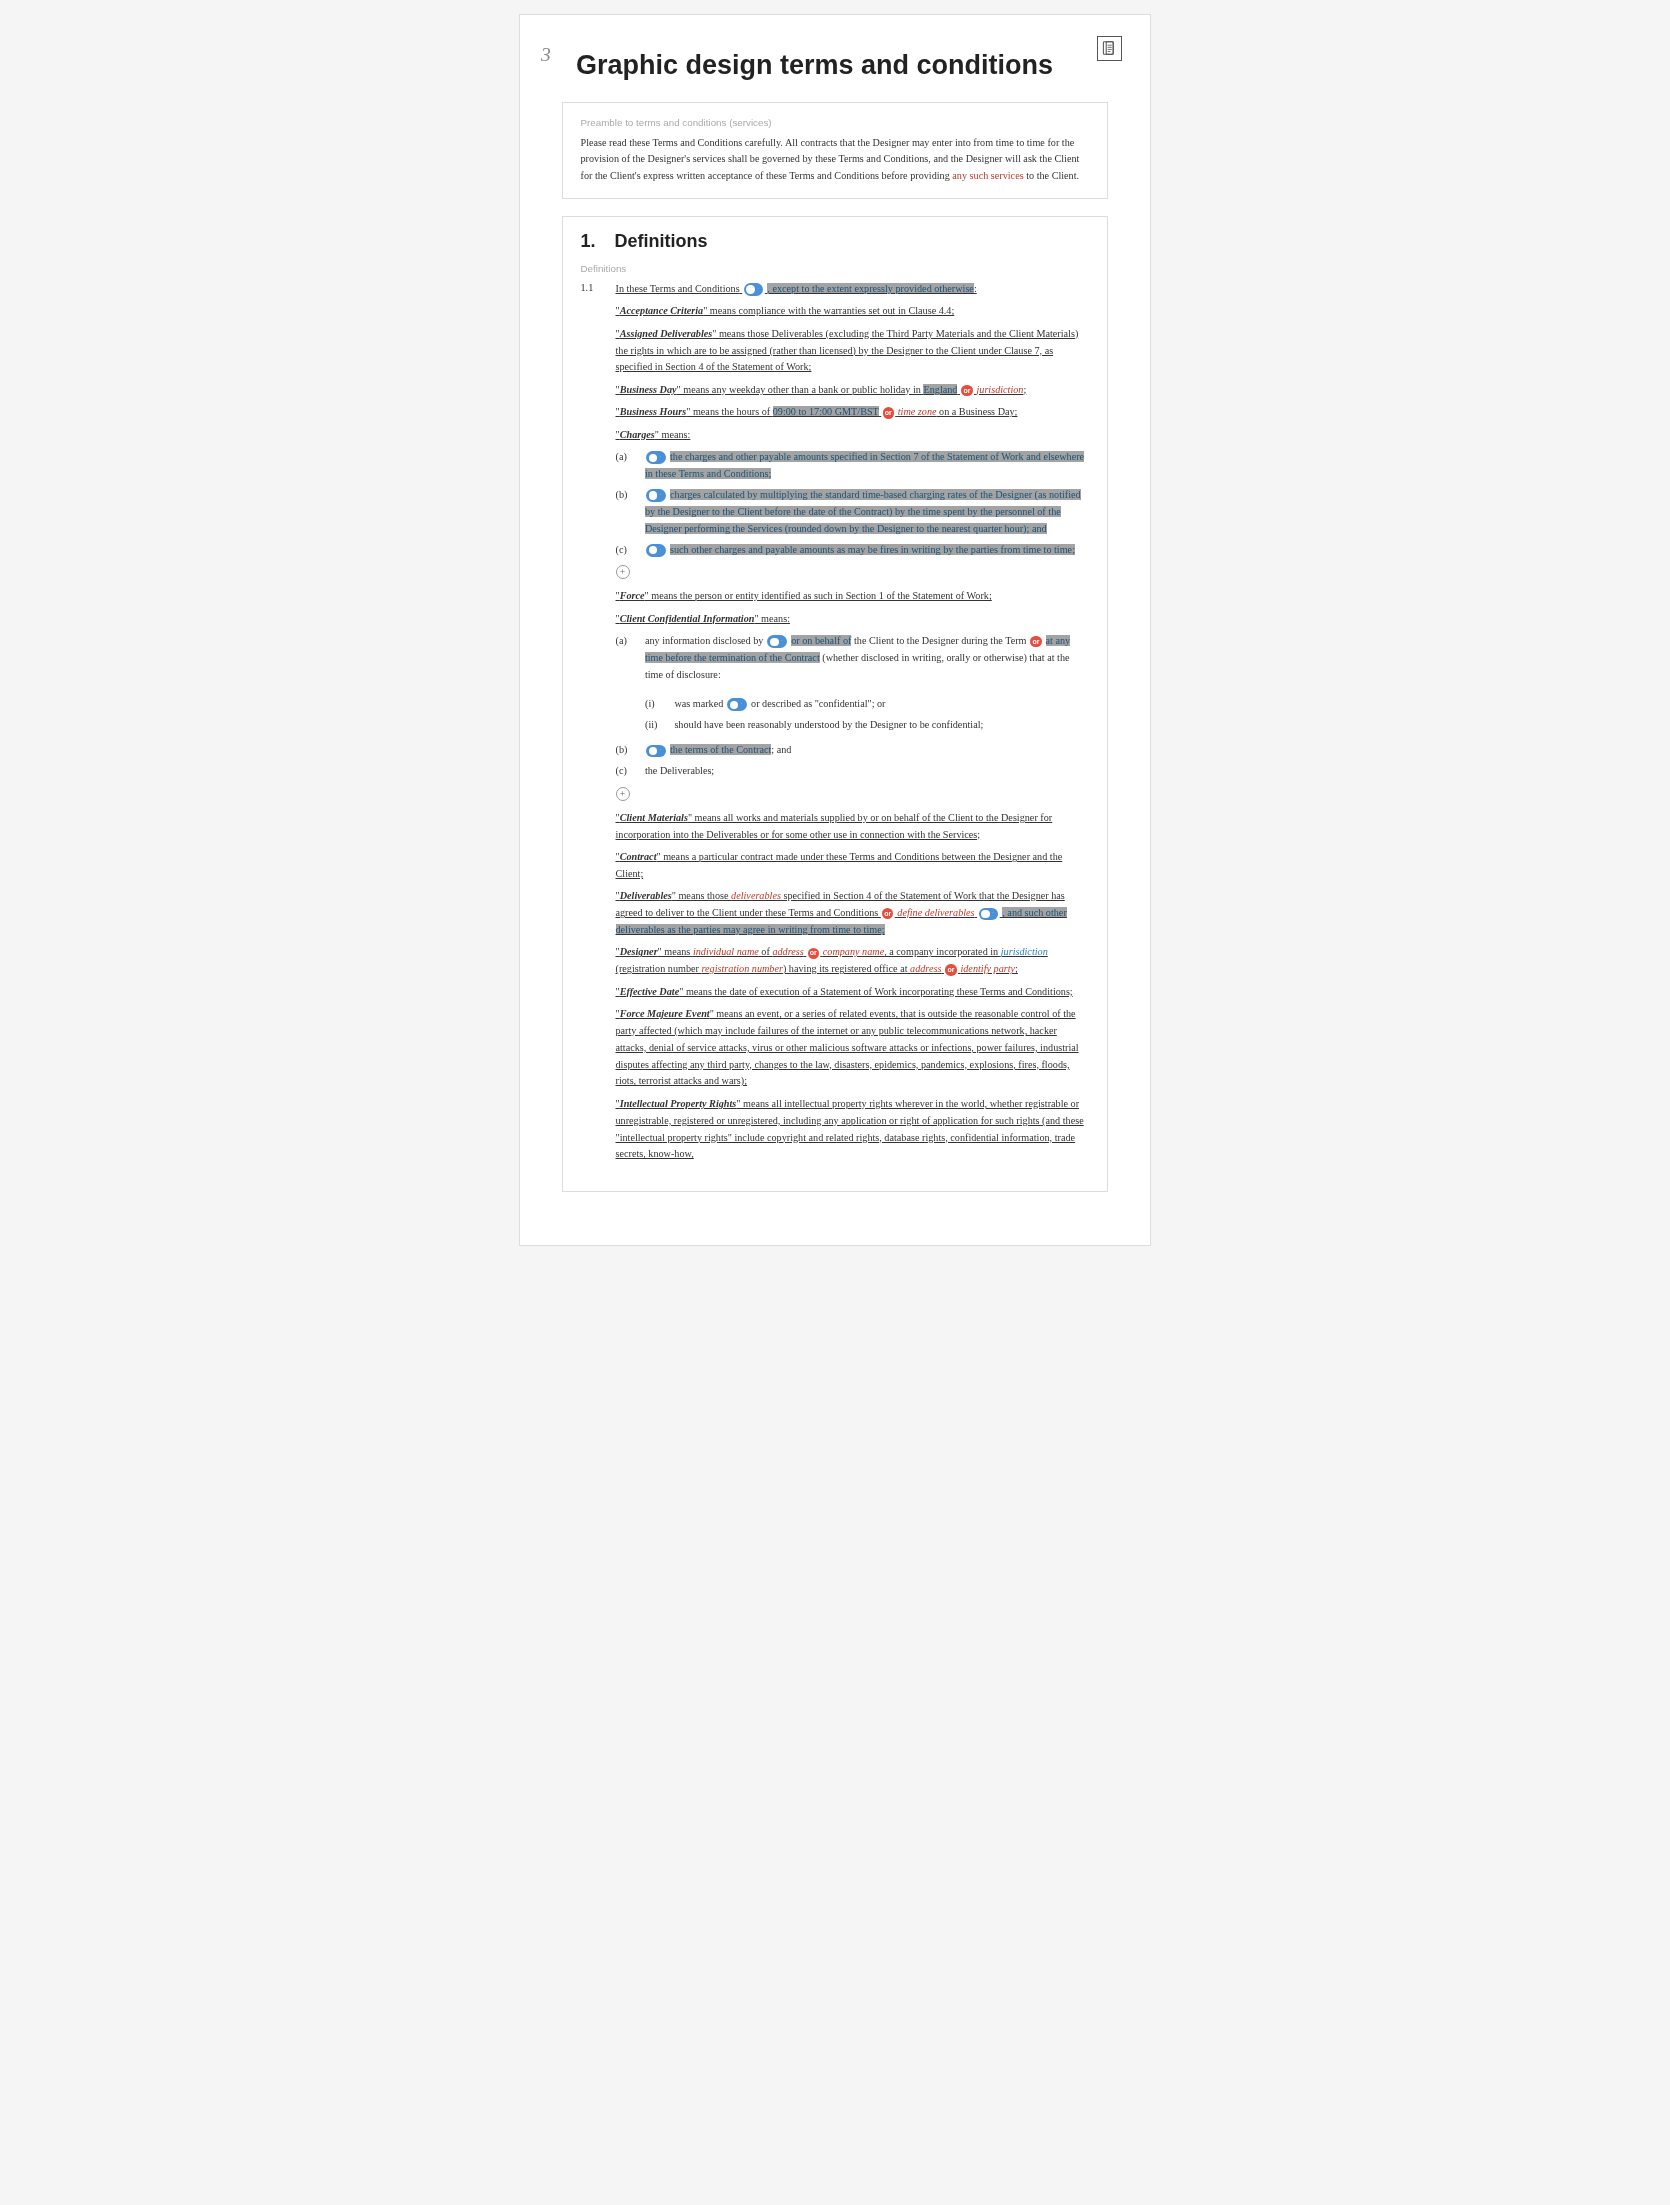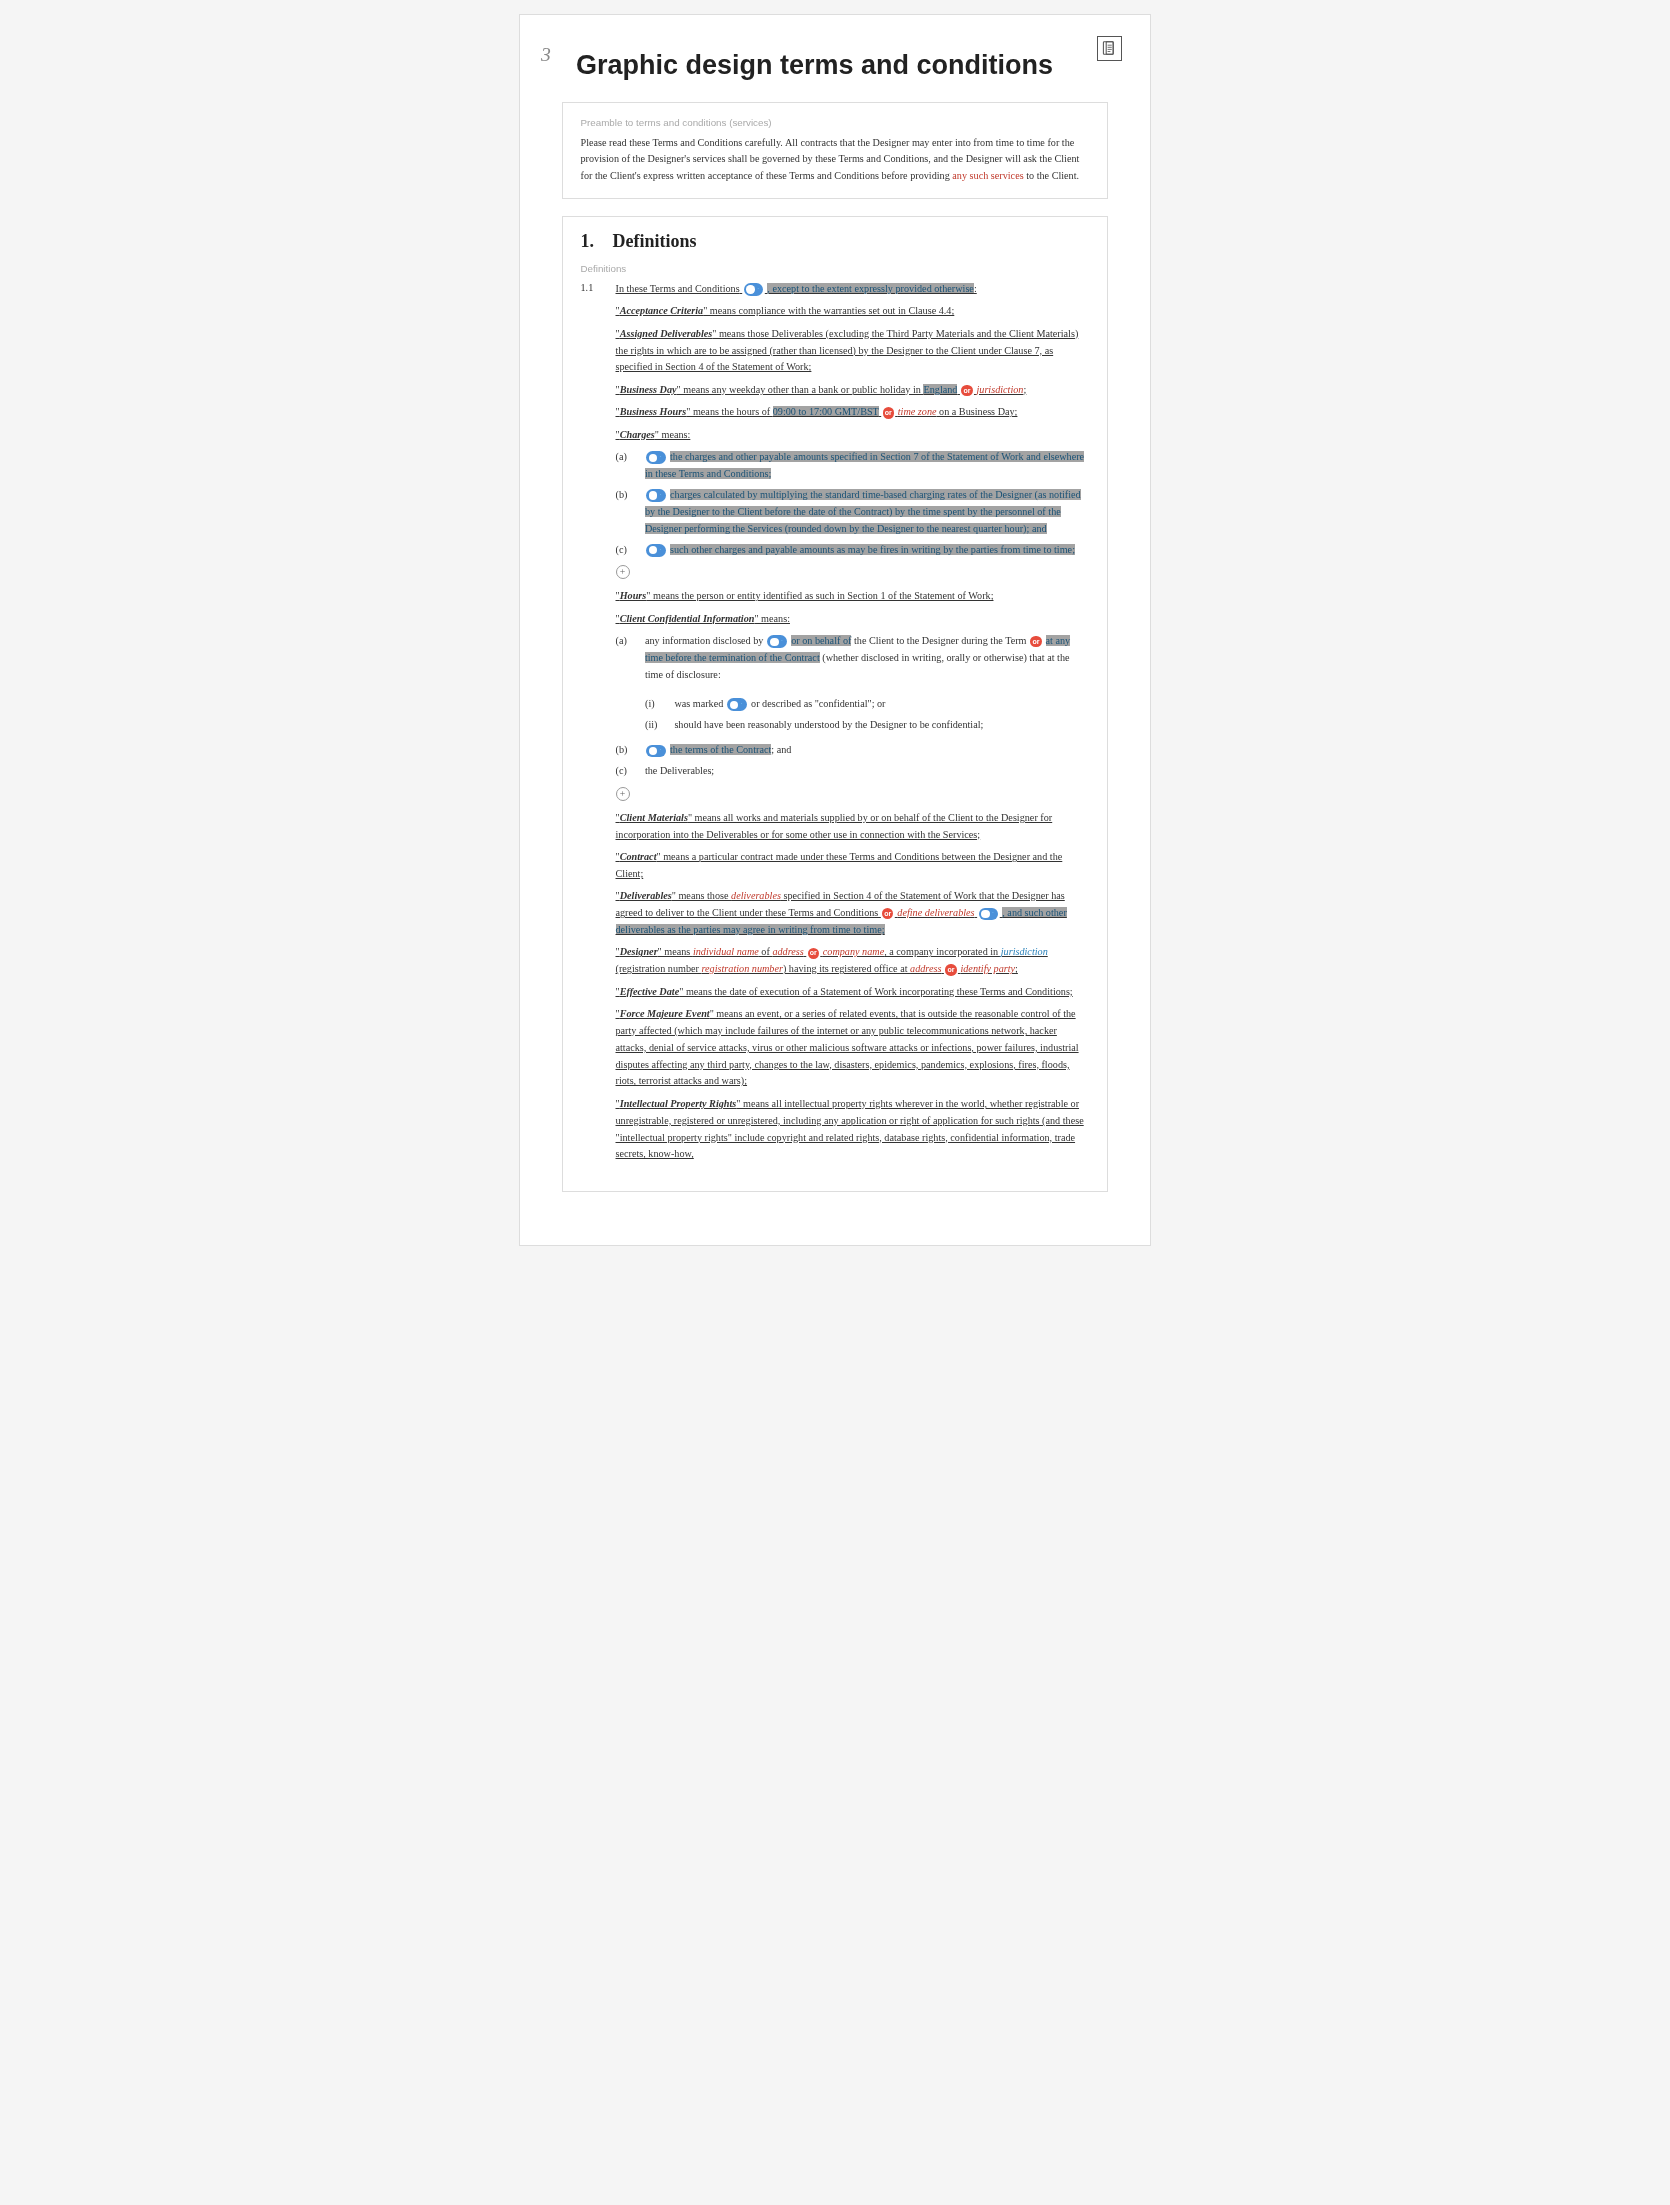--- a/index.html
+++ b/index.html
@@ -65,21 +65,21 @@
       color: #333;
     }
     .highlight-red { color: #c0392b; }
     .section-block {
       border: 0.7px solid #ddd;
       padding: 14px 17.5px;
       margin-bottom: 10.5px;
     }
     .section-heading {
       font-size: 18px;
-      font-family: Liberation Serif, serif;
+      font-family: Liberation Sans, sans-serif;
       font-weight: bold;
       margin-bottom: 10.5px;
     }
     .section-number {
       display: inline-block;
       margin-right: 14px;
     }
     .clause-row {
       display: flex;
       margin-bottom: 8.4px;
@@ -285,21 +285,21 @@
                 <span class="toggle-dot">·</span>
               </span>
               <span class="highlight-blue-bg">such other charges and payable amounts as may be fires in writing by the parties from time to time;</span>
             </span>
           </li>
         </ul>
         <div class="add-btn">+</div>
 
         
         <p style="margin-top:7px;">
-          "<span class="bold-term">Hours</span>" means the person or entity identified as such in Section 1 of the Statement of Work;
+          "<span class="bold-term">Force</span>" means the person or entity identified as such in Section 1 of the Statement of Work;
         </p>
 
         
         <p>
           "<span class="bold-term">Client Confidential Information</span>" means:
         </p>
 
         <ul class="sub-list">
           <li style="flex-direction:column;">
             <div style="display:flex;gap:8.4px;">

